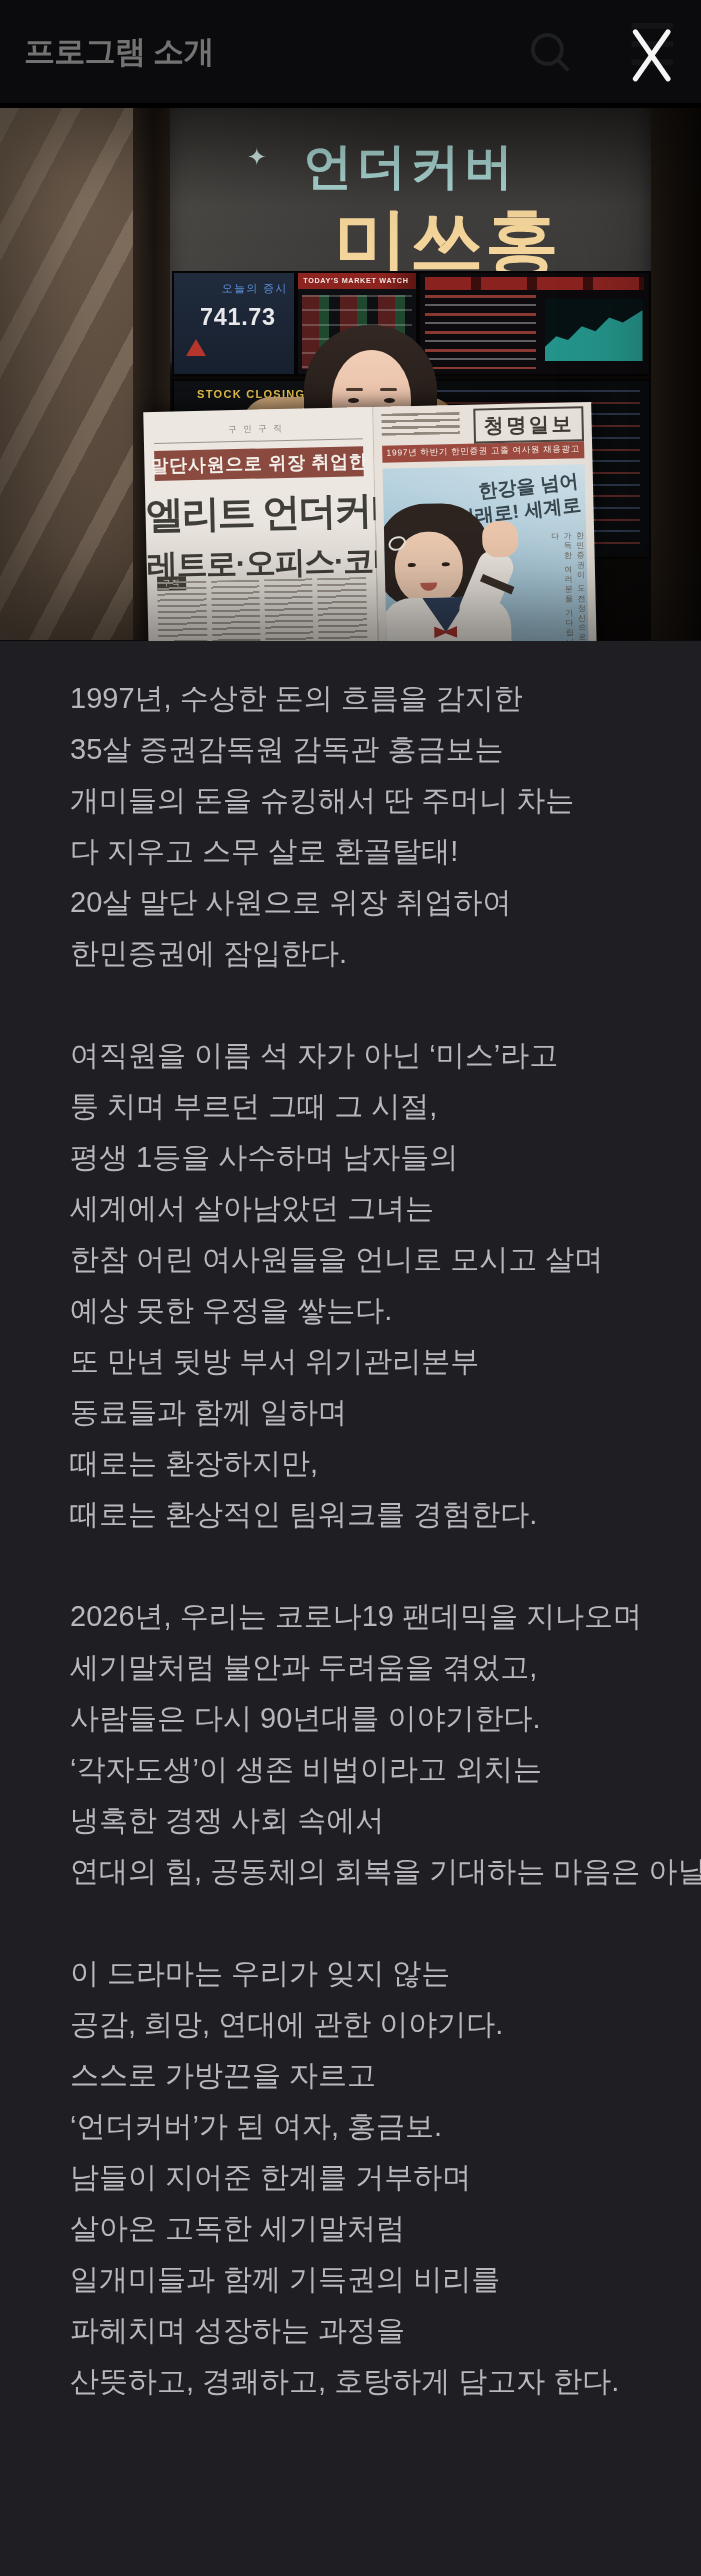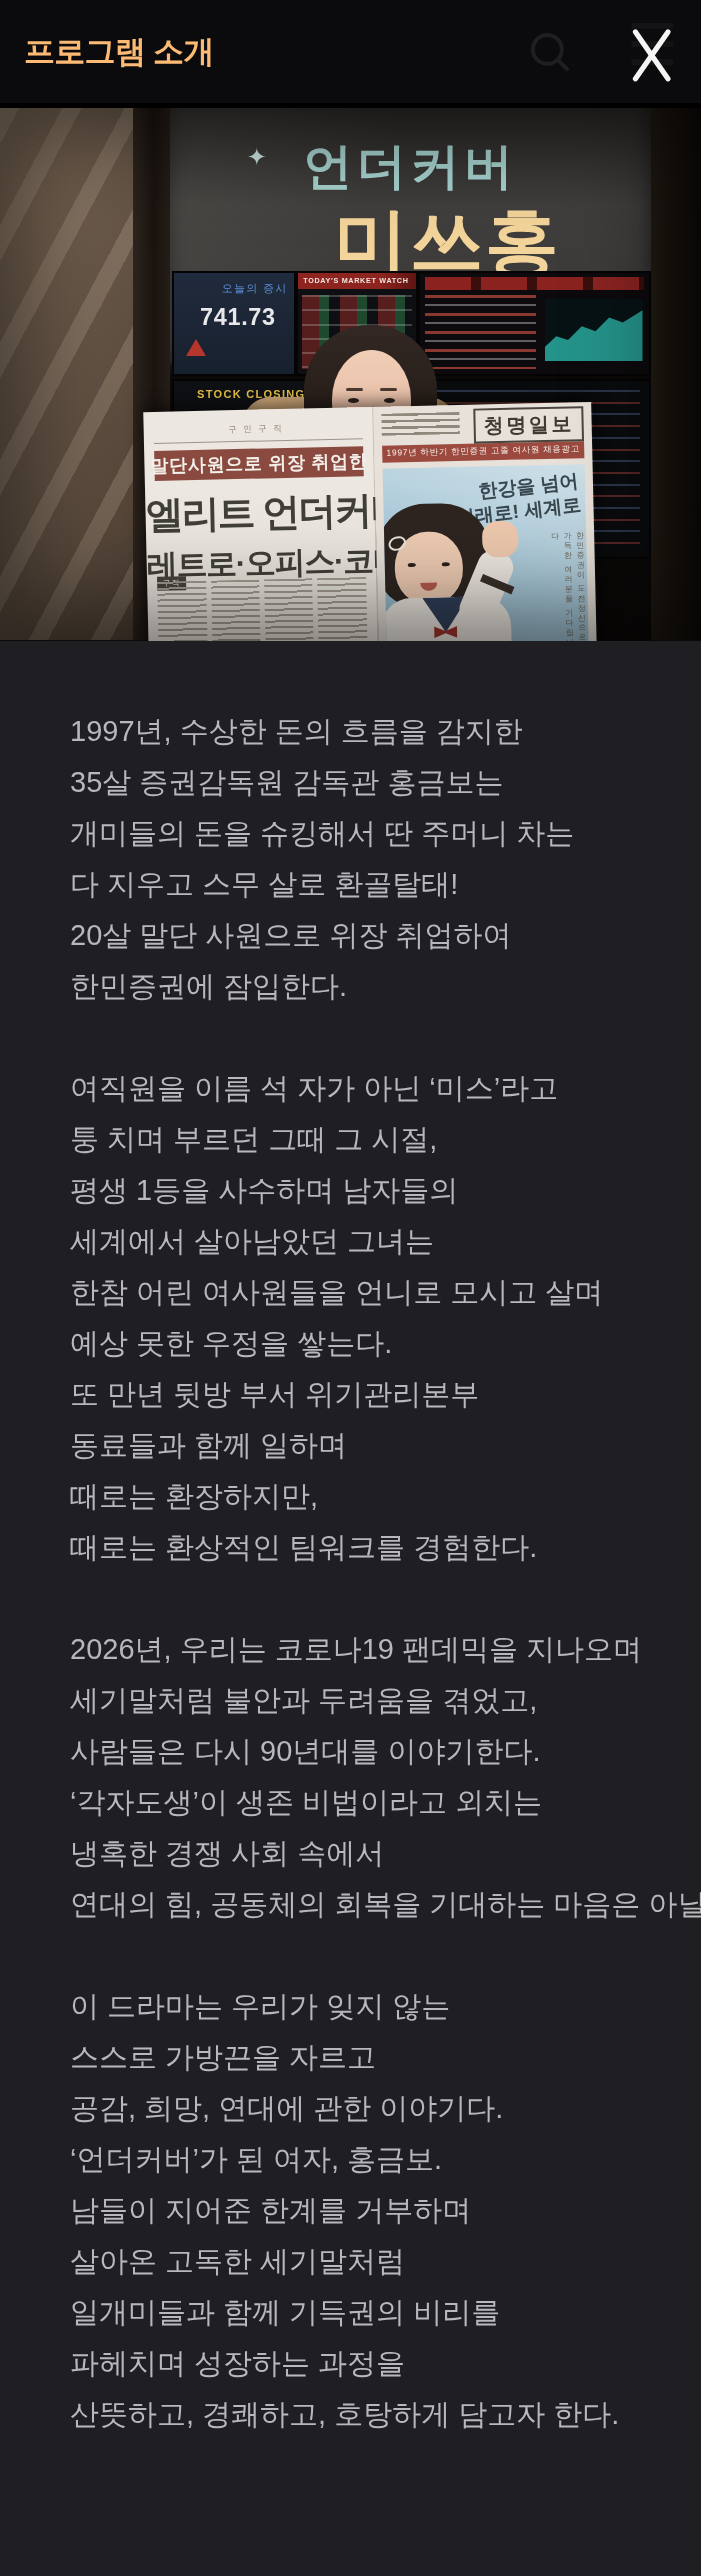--- a/index.html
+++ b/index.html
@@ -6,21 +6,21 @@
   .screen{
     position:relative;width:702px;height:2576px;margin:0 auto;
     background:#1e1e23;overflow:hidden;
     font-family:"Liberation Sans","DejaVu Sans",sans-serif;
   }
   
   .hdr{
     position:relative;width:100%;height:103px;background:#0b0b0d;
     display:flex;align-items:center;box-sizing:border-box;padding:0 26px 0 24px;
   }
-  .hdr-title{font-size:31px;font-weight:700;color:#fdba74;letter-spacing:-0.7px;flex:0 0 auto;}
+  .hdr-title{font-size:31px;font-weight:700;color:#737373;letter-spacing:-0.7px;flex:0 0 auto;}
   .hdr-spacer{flex:1 1 auto;}
   .icon-btn{flex:0 0 auto;border:none;background:transparent;padding:0;cursor:pointer;line-height:0;}
   .icon-btn + .icon-btn{margin-left:59px;}
   
   .poster{position:relative;width:702px;height:538px;background:#141110;overflow:hidden;}
   .p-topstrip{position:absolute;left:0;top:0;width:702px;height:5.2px;background:#000;}
   .wall-left{
     position:absolute;left:0;top:5.2px;width:138px;height:532px;
     background:linear-gradient(110deg,#8a7560 0%,#6a594a 45%,#4b3d31 100%);
   }
@@ -148,21 +148,21 @@
   .g-collar{position:absolute;left:42px;top:0;width:46px;height:35px;background:#31405a;clip-path:polygon(0 0,100% 0,50% 100%);}
   .g-bow{position:absolute;left:53px;top:29px;width:23.4px;height:11.7px;background:#a5342c;clip-path:polygon(0 0,50% 40%,100% 0,100% 100%,50% 60%,0 100%);}
   .arm{position:absolute;left:83px;top:83px;width:36px;height:78px;background:#efe9e2;transform:rotate(24deg);border-radius:15.6px;}
   .watch{position:absolute;left:95px;top:114px;width:34px;height:7.8px;background:#3a302a;transform:rotate(24deg);}
   .fist{position:absolute;left:98px;top:55px;width:36px;height:36px;border-radius:42%;background:#eec9ae;}
   .vert-note{position:absolute;right:1.3px;top:62px;writing-mode:vertical-rl;
     font-size:7.8px;color:#6d6458;letter-spacing:2px;line-height:1.6;}
   .vignette{position:absolute;inset:0;pointer-events:none;
     box-shadow:inset 0 0 98px 29px rgba(0,0,0,.55);}
   
-  .desc{position:relative;box-sizing:border-box;padding:65px 52px 0 70px;color:#b7b7bc;}
+  .desc{position:relative;box-sizing:border-box;padding:32px 52px 0 70px;color:#b7b7bc;}
   .para{margin:0 0 51px 0;}
   .line{font-size:29px;line-height:51px;letter-spacing:0;white-space:nowrap;}
 </style>
 </head>
 <body>
 
 <div class="screen">
 
   <header class="hdr">
     <div class="hdr-title">프로그램 소개</div>
@@ -316,22 +316,22 @@
       <div class="para">
         <div class="line">2026년, 우리는 코로나19 팬데믹을 지나오며</div>
         <div class="line">세기말처럼 불안과 두려움을 겪었고,</div>
         <div class="line">사람들은 다시 90년대를 이야기한다.</div>
         <div class="line">‘각자도생’이 생존 비법이라고 외치는</div>
         <div class="line">냉혹한 경쟁 사회 속에서</div>
         <div class="line">연대의 힘, 공동체의 회복을 기대하는 마음은 아닐까?</div>
       </div>
       <div class="para">
         <div class="line">이 드라마는 우리가 잊지 않는</div>
+        <div class="line">공감, 희망, 연대에 관한 이야기다.</div>
         <div class="line">스스로 가방끈을 자르고</div>
-        <div class="line">공감, 희망, 연대에 관한 이야기다.</div>
         <div class="line">‘언더커버’가 된 여자, 홍금보.</div>
         <div class="line">남들이 지어준 한계를 거부하며</div>
         <div class="line">살아온 고독한 세기말처럼</div>
         <div class="line">일개미들과 함께 기득권의 비리를</div>
         <div class="line">파헤치며 성장하는 과정을</div>
         <div class="line">산뜻하고, 경쾌하고, 호탕하게 담고자 한다.</div>
       </div>
     </div>
 
 </div>

